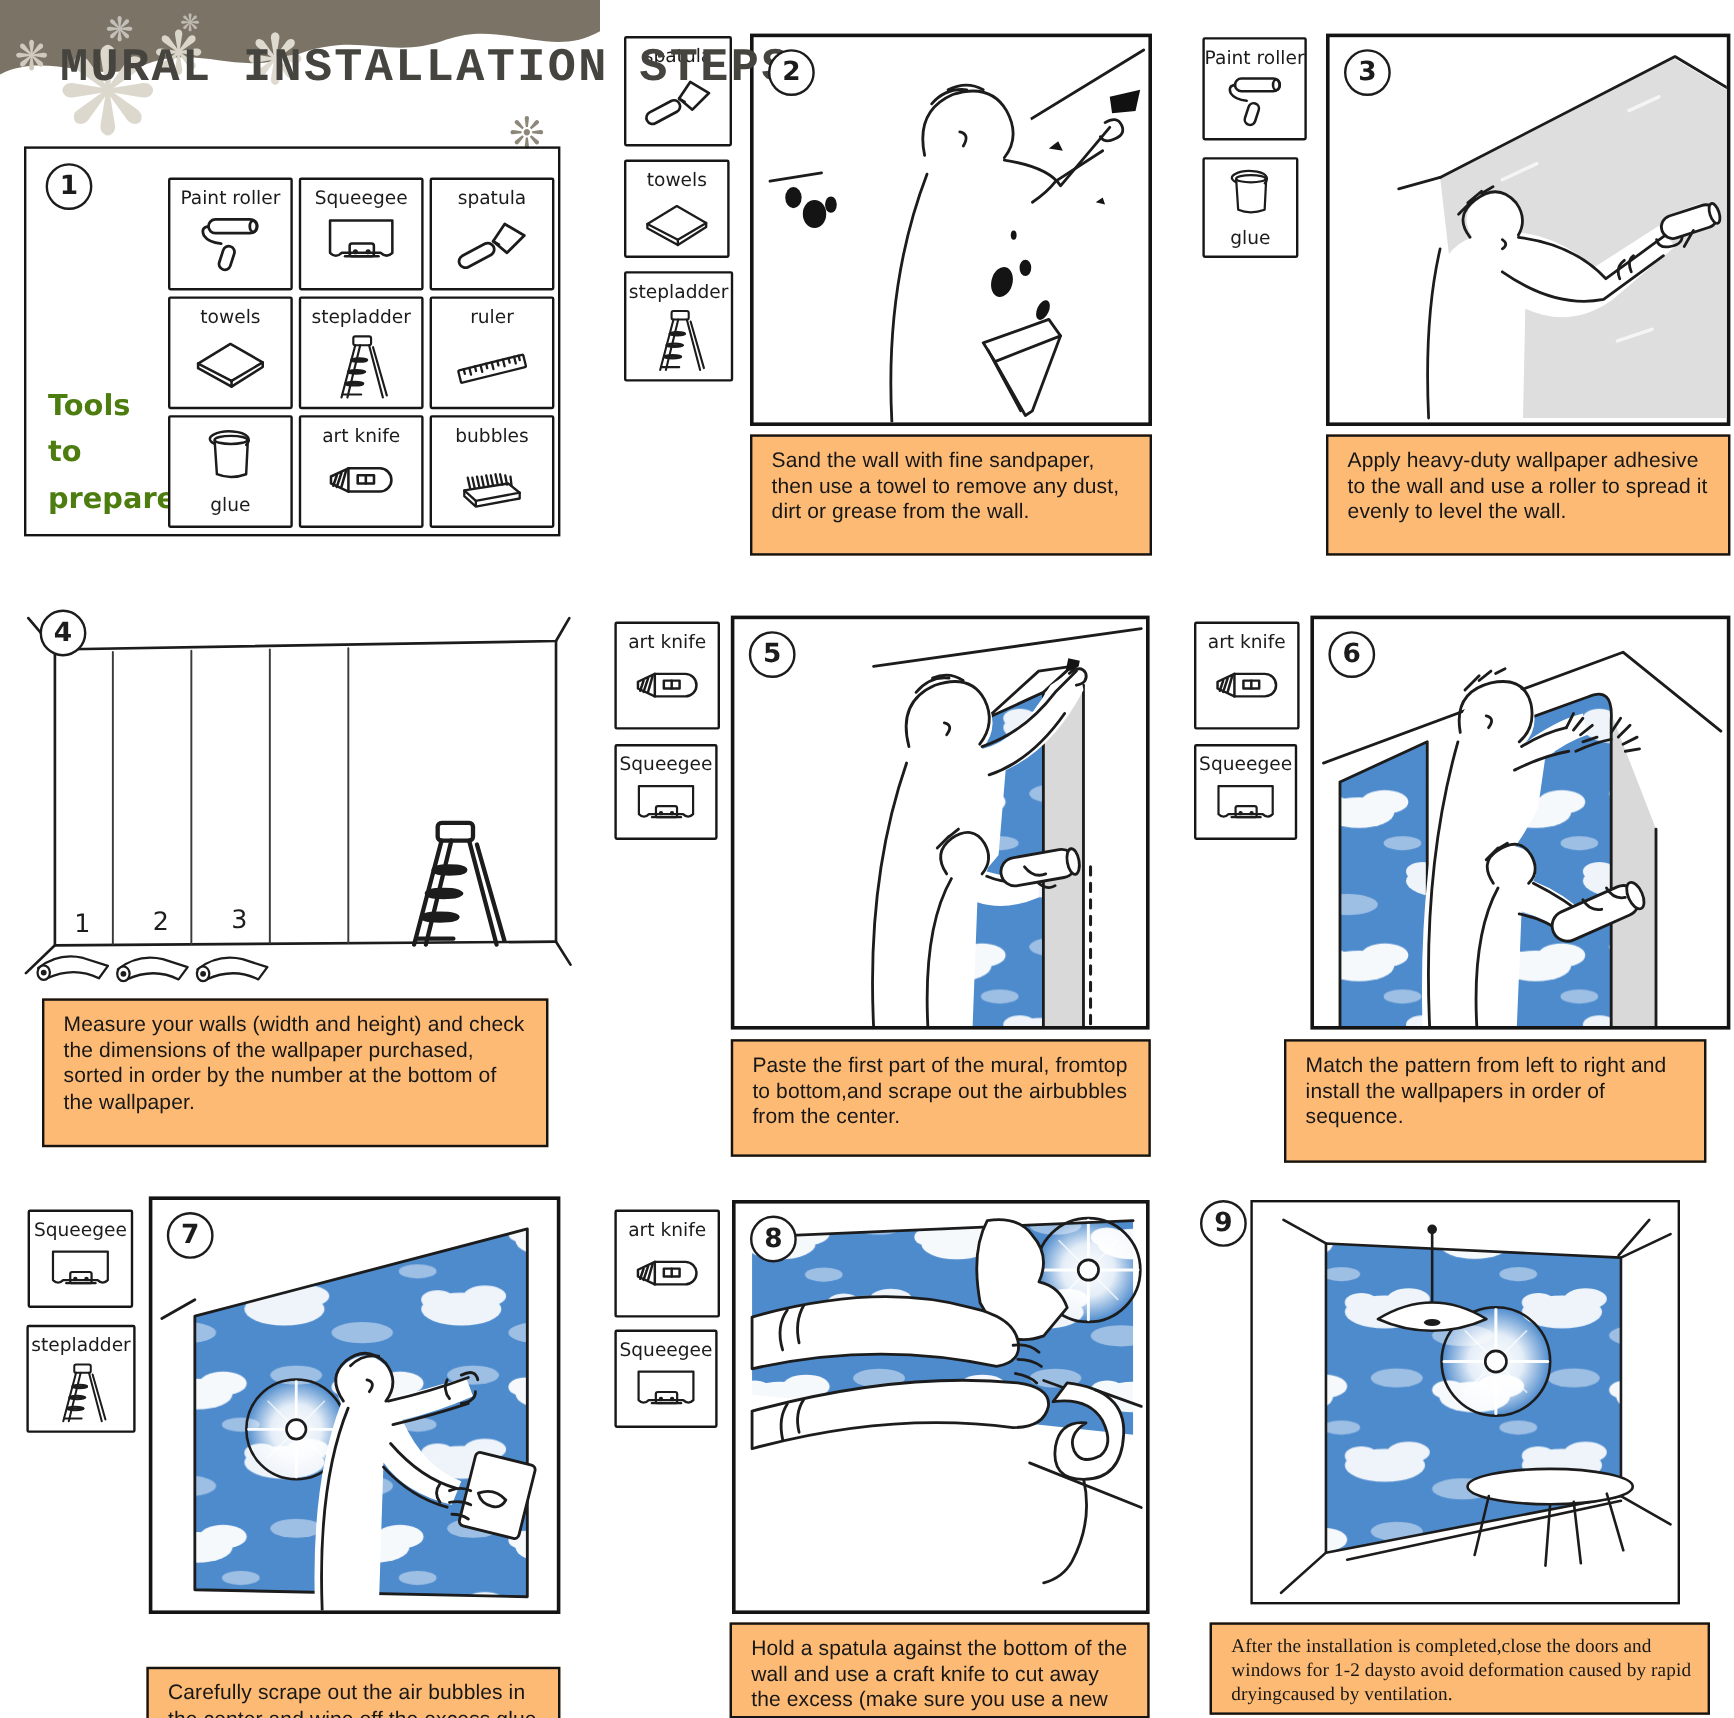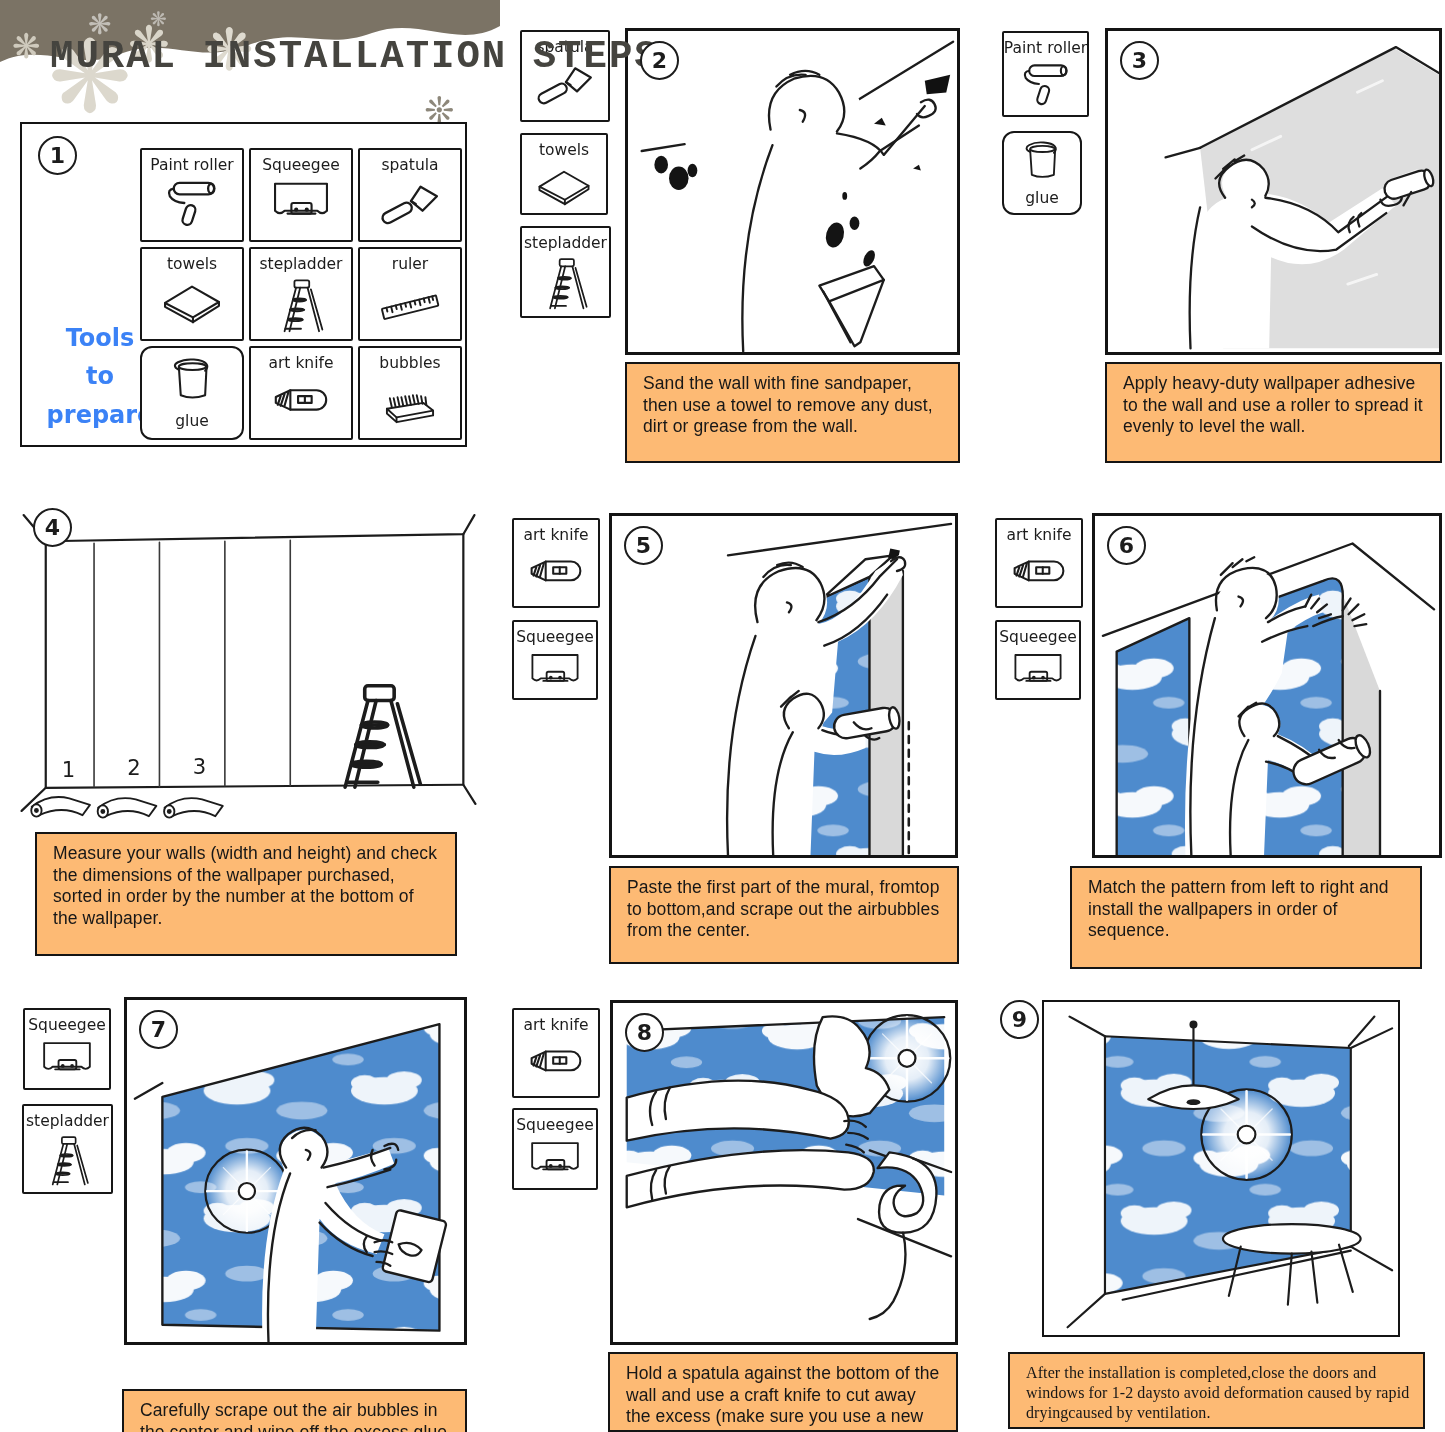--- a/index.html
+++ b/index.html
@@ -11,27 +11,27 @@
   .textbox{position:absolute;border:2.6px solid #141414;background:#fdba74;box-sizing:border-box;
            padding:9px 12px 6px 16px;font-size:17.5px;line-height:1.24;letter-spacing:.1px;color:#171717;}
   .textbox.small{font-size:16px;}
   .stepnum{position:absolute;width:35px;height:35px;border:2.4px solid #1c1c1c;border-radius:50%;
            display:flex;align-items:center;justify-content:center;font-size:22px;font-weight:700;
            background:#fff;z-index:4;font-family:"DejaVu Sans",sans-serif;}
   .card{border:2.4px solid #161616;background:#fff;display:flex;flex-direction:column;align-items:center;
         justify-content:flex-start;padding:5px 3px;box-sizing:border-box;position:absolute;border-radius:2px;}
   .card .lbl{font-size:15.5px;line-height:1;padding:3px 0 2px;font-family:"DejaVu Sans",sans-serif;white-space:nowrap;}
   .card svg{display:block;margin-top:2px;}
-  .card.rev{flex-direction:column-reverse;justify-content:flex-end;border-radius:12px;}
+  .card.rev{flex-direction:column-reverse;justify-content:flex-end;}
   .tgrid{position:absolute;display:grid;grid-template-columns:104px 104px 104px;grid-auto-rows:94px;gap:5px;}
   .tgrid .card{position:relative;}
   .title{position:absolute;left:50px;top:35px;font-family:Liberation Mono, monospace;font-weight:700;
          font-size:39px;letter-spacing:2px;color:#45443f;z-index:2;white-space:nowrap;}
-  .heading{position:absolute;text-align:center;font-family:"DejaVu Sans",sans-serif;
-           font-size:24px;font-weight:600;line-height:1.6;color:#3b82f6;}
+  .heading{position:absolute;font-family:"DejaVu Sans",sans-serif;
+           font-size:24px;font-weight:600;line-height:1.6;color:#4d7c0f;}
 </style>
 </head>
 <body>
 
 <div class="page">
 
   <svg width="0" height="0" style="position:absolute" aria-hidden="true">
     <defs>
       <pattern id="skyP" width="150" height="130" patternUnits="userSpaceOnUse">
         <rect width="150" height="130" fill="#4e8bcd"></rect>

